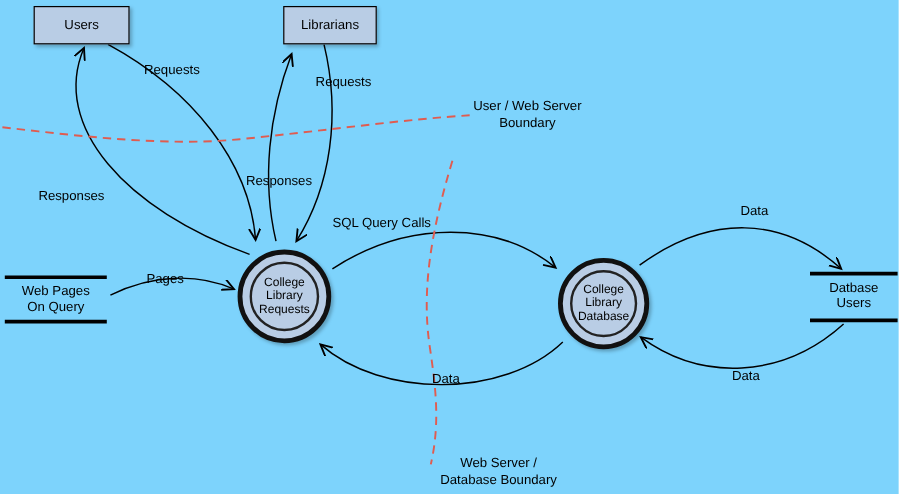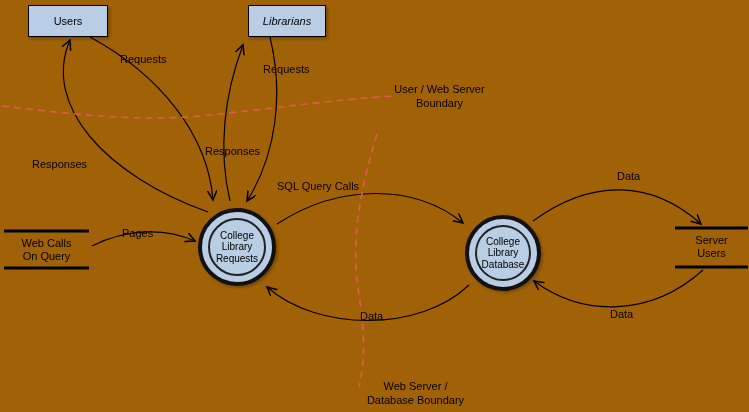--- a/index.html
+++ b/index.html
@@ -1,17 +1,17 @@
 <!DOCTYPE html>
 <html><head>
 <meta charset="utf-8">
 <style>
   html,body{margin:0;padding:0;background:#ffffff;}
   .stage{
-    position:relative;width:749px;height:412px;background:#a16207;
+    position:relative;width:749px;height:412px;background:#7dd3fc;
     font-family:"Liberation Sans", sans-serif;color:#000;overflow:hidden;
   }
   svg.layer{position:absolute;left:0;top:0;width:749px;height:412px;}
   .entity-box{
     position:absolute;background:#b9cde5;border:1px solid #000;
     box-shadow:2px 2px 3px rgba(0,0,0,0.25);
     display:flex;align-items:center;justify-content:center;
     font-size:11px;
   }
   .process{
@@ -55,46 +55,46 @@
 
     <line x1="4" y1="231" x2="89" y2="231" stroke="#000" stroke-width="3"></line>
     <line x1="4" y1="268" x2="89" y2="268" stroke="#000" stroke-width="3"></line>
     <line x1="675" y1="228" x2="748" y2="228" stroke="#000" stroke-width="3"></line>
     <line x1="675" y1="267" x2="748" y2="267" stroke="#000" stroke-width="3"></line>
   </svg>
 
   <div class="entity-box" style="left:28px;top:5px;width:78px;height:30px;">
     <span>Users</span>
   </div>
-  <div class="entity-box" style="left:248px;top:5px;width:76px;height:30px;font-style:italic;">
+  <div class="entity-box" style="left:236px;top:5px;width:76px;height:30px;">
     <span>Librarians</span>
   </div>
 
   <div class="process" style="left:198px;top:208px;width:70px;height:70px;">
     <div class="process-inner" style="width:54px;height:54px;">
       <div>College</div>
       <div>Library</div>
       <div>Requests</div>
     </div>
   </div>
 
   <div class="process" style="left:465px;top:215px;width:68px;height:68px;">
     <div class="process-inner" style="width:52px;height:52px;">
       <div>College</div>
       <div>Library</div>
       <div>Database</div>
     </div>
   </div>
 
   <div class="store-label" style="left:4px;top:237px;width:85px;">
-    <div>Web Calls</div>
+    <div>Web Pages</div>
     <div>On Query</div>
   </div>
   <div class="store-label" style="left:675px;top:234px;width:73px;">
-    <div>Server</div>
+    <div>Datbase</div>
     <div>Users</div>
   </div>
 
   <div class="flow-label" style="left:120px;top:53px;">Requests</div>
   <div class="flow-label" style="left:263px;top:63px;">Requests</div>
   <div class="flow-label" style="left:32px;top:158px;">Responses</div>
   <div class="flow-label" style="left:205px;top:145px;">Responses</div>
   <div class="flow-label" style="left:277px;top:180px;">SQL Query Calls</div>
   <div class="flow-label" style="left:122px;top:227px;">Pages</div>
   <div class="flow-label" style="left:617px;top:170px;">Data</div>

